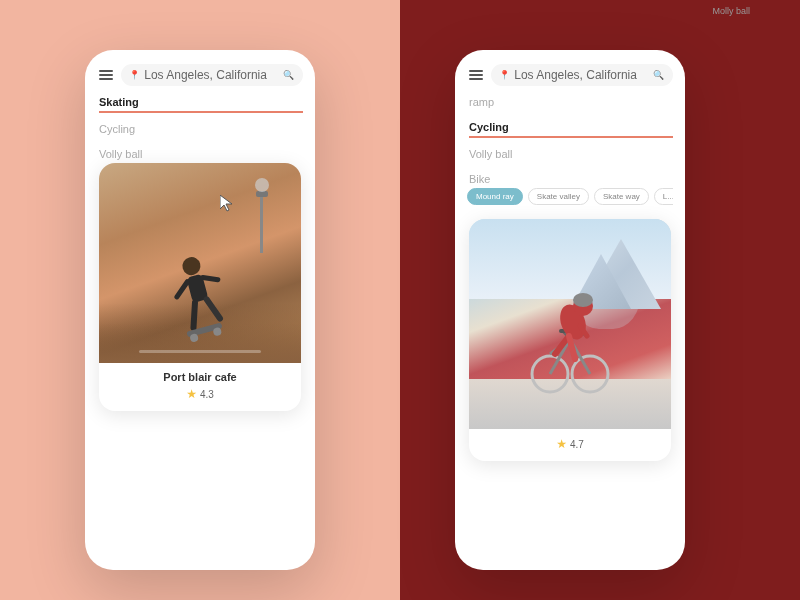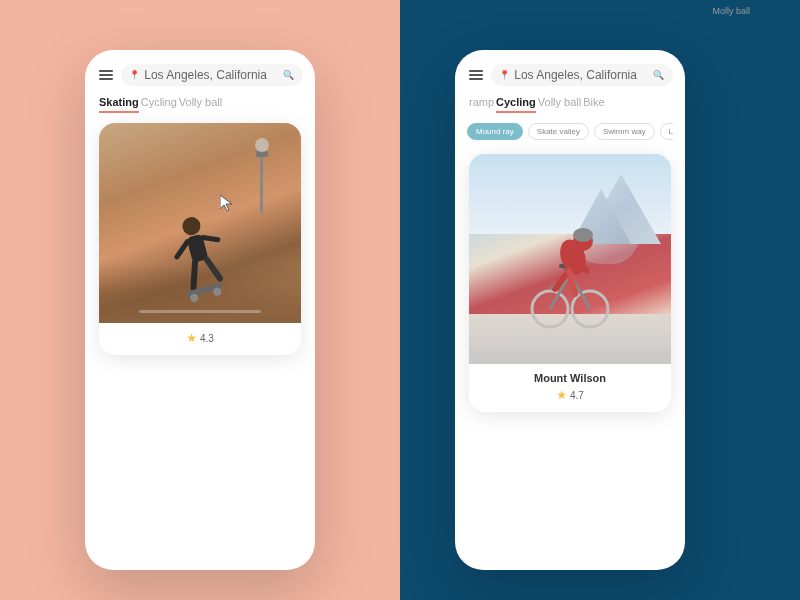--- a/index.html
+++ b/index.html
@@ -15,21 +15,21 @@
       height: 600px;
       background: #F2B5A0;
       position: relative;
       display: flex;
       align-items: center;
       justify-content: center;
     }
     .right-bg {
       width: 400px;
       height: 600px;
-      background: #0c4a6e;
+      background: #7f1d1d;
       position: relative;
       display: flex;
       align-items: center;
       justify-content: center;
     }
     
     .phone {
       width: 230px;
       background: #fff;
       border-radius: 28px;
@@ -90,23 +90,23 @@
       outline: none;
       width: 100%;
     }
     .pin-icon, .search-icon {
       font-size: 9px;
       color: #aaa;
     }
     
     .nav-tabs {
       display: flex;
-      gap: 2px;
-      margin-bottom: 10px;
+      gap: 10px;
       padding-left: 2px;
+      flex-direction: column;
     }
     .nav-tab {
       font-size: 11px;
       color: #aaa;
       cursor: pointer;
       padding-bottom: 3px;
       white-space: nowrap;
     }
     .nav-tab.active {
       font-weight: 700;
@@ -301,20 +301,21 @@
             <circle cx="38" cy="82" r="4" fill="#888"></circle>
           </svg>
 
           <svg style="position:absolute;top:10px;right:30px;width:20px;height:80px;" viewBox="0 0 20 80">
             <rect x="9" y="20" width="3" height="60" fill="#888"></rect>
             <rect x="5" y="18" width="12" height="6" rx="2" fill="#777"></rect>
             <circle cx="11" cy="12" r="7" fill="#ccc" opacity="0.7"></circle>
           </svg>
         </div>
         <div class="card-body">
+          <div class="card-title">Port blair cafe</div>
           <div class="rating">
             <span class="star">★</span>
             <span>4.3</span>
           </div>
         </div>
       </div>
     </div>
   </div>
 
   <div style="position:absolute;top:195px;left:220px;z-index:10;pointer-events:none;">
@@ -347,21 +348,21 @@
       <div class="nav-tabs">
         <span class="nav-tab">ramp</span>
         <span class="nav-tab active">Cycling</span>
         <span class="nav-tab">Volly ball</span>
         <span class="nav-tab">Bike</span>
       </div>
 
       <div class="filter-row">
         <span class="chip active-blue">Mound ray</span>
         <span class="chip">Skate valley</span>
-        <span class="chip">Swimm way</span>
+        <span class="chip">Skate way</span>
         <span class="chip">L...</span>
       </div>
 
       <div class="card">
         <div class="card-img img-cyclist" style="height:210px;position:relative;overflow:hidden;">
 
           <div class="sky"></div>
 
           <div class="mountain"></div>
           <div class="mountain2"></div>
@@ -388,21 +389,20 @@
             <circle cx="58" cy="42" r="10" fill="#c04040"></circle>
             <ellipse cx="58" cy="36" rx="10" ry="7" fill="#888"></ellipse>
 
             <line x1="55" y1="62" x2="62" y2="72" stroke="#c04040" stroke-width="5" stroke-linecap="round"></line>
 
             <line x1="44" y1="72" x2="30" y2="90" stroke="#c04040" stroke-width="6" stroke-linecap="round"></line>
             <line x1="44" y1="72" x2="50" y2="95" stroke="#d05050" stroke-width="6" stroke-linecap="round"></line>
           </svg>
         </div>
         <div class="card-body">
-          <div class="card-title">Mount Wilson</div>
           <div class="rating">
             <span class="star">★</span>
             <span>4.7</span>
           </div>
         </div>
       </div>
     </div>
   </div>
 </div>
 

